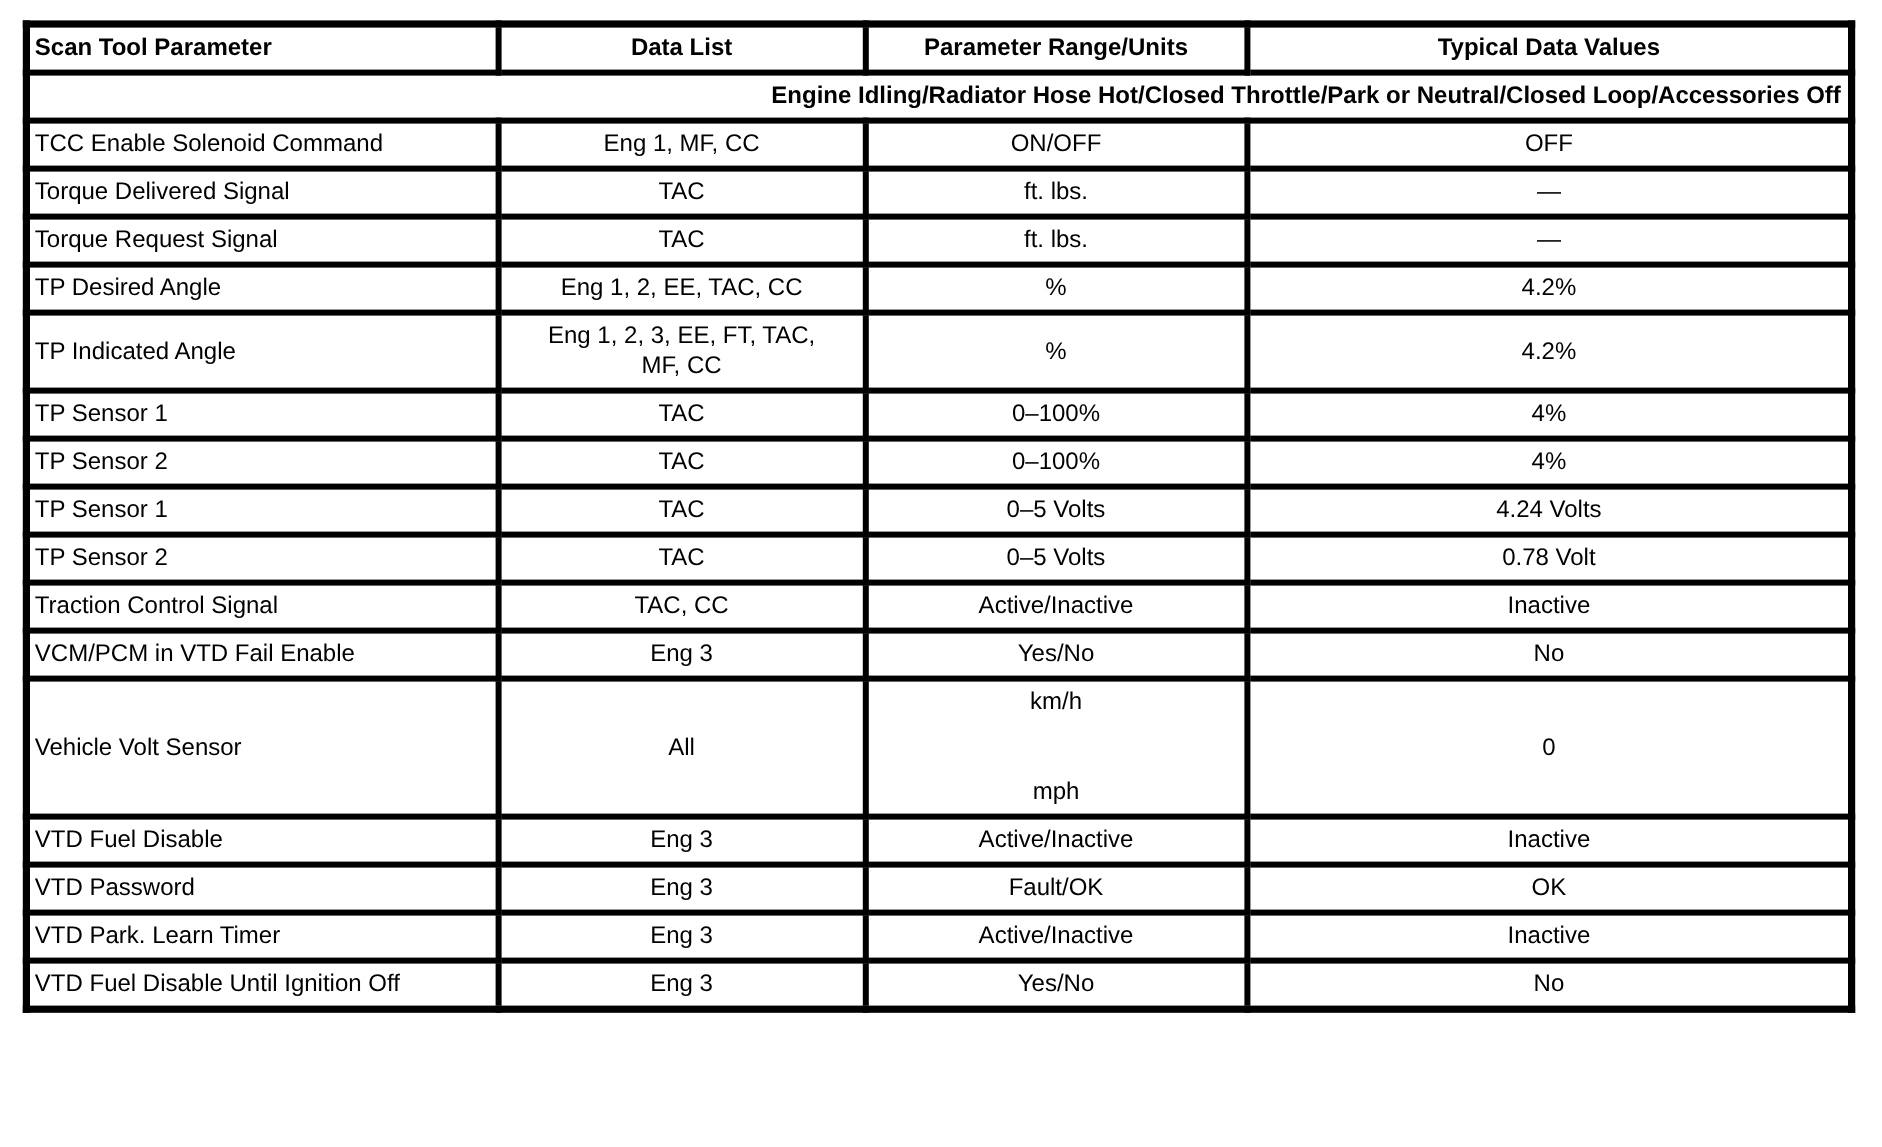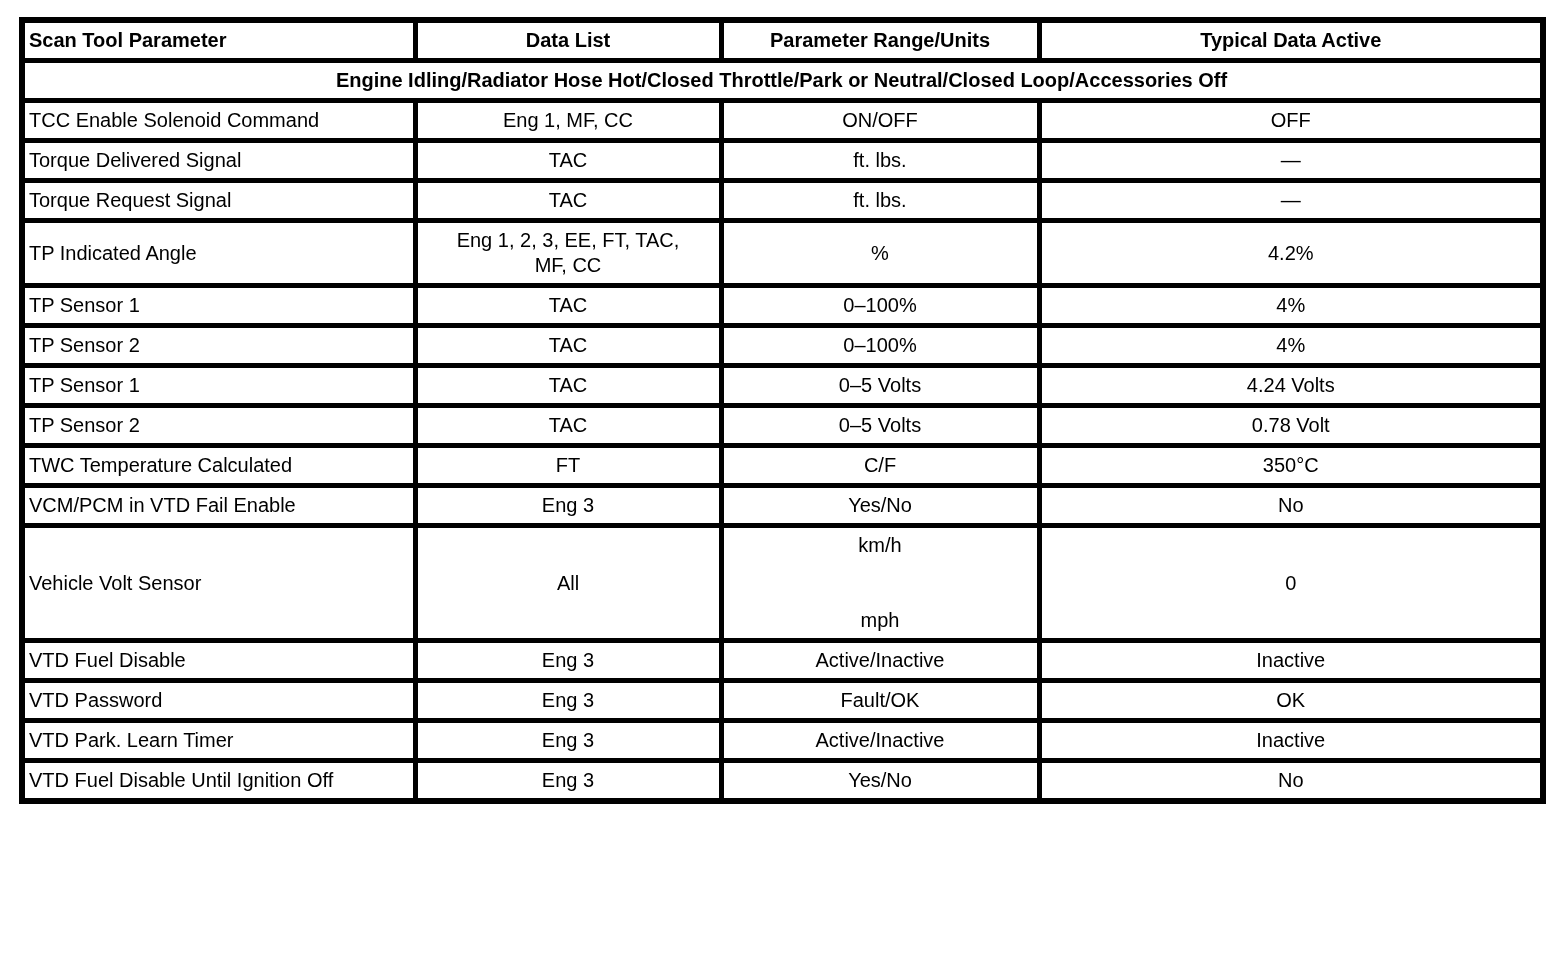--- a/index.html
+++ b/index.html
@@ -35,41 +35,41 @@
   }
   th {
     font-weight: 700;
   }
   .al {
     text-align: left;
     padding-left: 4px;
   }
   .condition {
     font-weight: 700;
-    text-align: center;
+    text-align: right;
     padding-left: 4px;
   }
 </style>
 </head>
 <body>
 
 <div class="page">
   <table class="scan-table">
     <colgroup>
       <col style="width:393px">
       <col style="width:306px">
       <col style="width:318px">
       <col style="width:504px">
     </colgroup>
     <thead>
       <tr>
         <th class="al">Scan Tool Parameter</th>
         <th>Data List</th>
         <th>Parameter Range/Units</th>
-        <th>Typical Data Active</th>
+        <th>Typical Data Values</th>
       </tr>
       <tr>
         <td colspan="4" class="condition">Engine Idling/Radiator Hose Hot/Closed Throttle/Park or Neutral/Closed Loop/Accessories Off</td>
       </tr>
     </thead>
     <tbody id="rows">
   <tr>
     <td class="al">TCC Enable Solenoid Command</td>
     <td>Eng 1, MF, CC</td>
     <td>ON/OFF</td>
@@ -83,20 +83,26 @@
     <td>—</td>
   </tr>
 
   <tr>
     <td class="al">Torque Request Signal</td>
     <td>TAC</td>
     <td>ft. lbs.</td>
     <td>—</td>
   </tr>
 
+  <tr>
+    <td class="al">TP Desired Angle</td>
+    <td>Eng 1, 2, EE, TAC, CC</td>
+    <td>%</td>
+    <td>4.2%</td>
+  </tr>
 
   <tr>
     <td class="al">TP Indicated Angle</td>
     <td>Eng 1, 2, 3, EE, FT, TAC,
 MF, CC</td>
     <td>%</td>
     <td>4.2%</td>
   </tr>
 
 
@@ -121,27 +127,27 @@
     <td>4.24 Volts</td>
   </tr>
 
   <tr>
     <td class="al">TP Sensor 2</td>
     <td>TAC</td>
     <td>0–5 Volts</td>
     <td>0.78 Volt</td>
   </tr>
 
+  <tr>
+    <td class="al">Traction Control Signal</td>
+    <td>TAC, CC</td>
+    <td>Active/Inactive</td>
+    <td>Inactive</td>
+  </tr>
 
-  <tr>
-    <td class="al">TWC Temperature Calculated</td>
-    <td>FT</td>
-    <td>C/F</td>
-    <td>350°C</td>
-  </tr>
 
   <tr>
     <td class="al">VCM/PCM in VTD Fail Enable</td>
     <td>Eng 3</td>
     <td>Yes/No</td>
     <td>No</td>
   </tr>
 
   <tr>
     <td class="al">Vehicle Volt Sensor</td>

